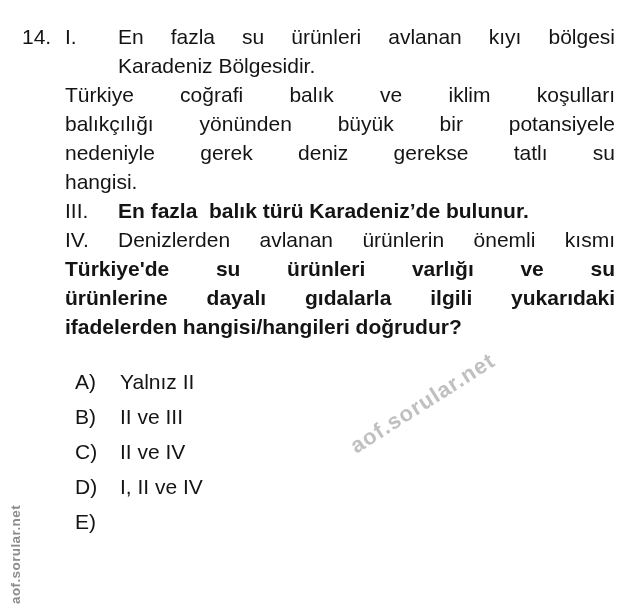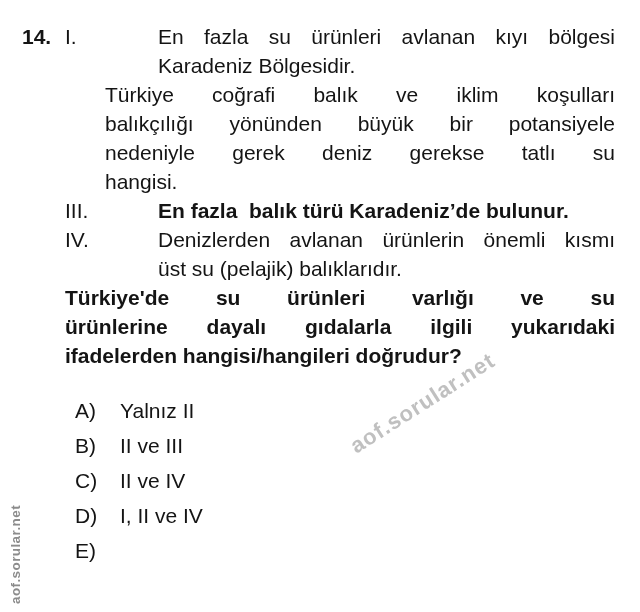--- a/index.html
+++ b/index.html
@@ -11,33 +11,33 @@
     overflow: hidden;
     font-family: "Liberation Sans", sans-serif;
     font-size: 21px;
     line-height: 29px;
     color: #141414;
   }
   .qnum {
     position: absolute;
     left: 22px;
     top: 22px;
-    font-weight: 700;
+    font-weight: 400;
     z-index: 1;
   }
   .content {
     position: absolute;
     left: 65px;
     top: 22px;
     width: 550px;
     z-index: 1;
   }
   .statement { display: flex; }
   .roman { width: 53px; flex: 0 0 53px; }
-  .stext { flex: 1 1 auto; min-width: 0; margin-left: 40px; }
+  .stext { flex: 1 1 auto; min-width: 0; }
   .jline { text-align: justify; text-align-last: justify; }
   .pre { white-space: pre-wrap; font-weight: bold; }
   .stem {
     font-weight: 700;
   }
   .options { margin-top: 23px; margin-left: 10px; }
   .option { display: flex; line-height: 35px; }
   .letter { width: 45px; flex: 0 0 45px; }
   .wm-side {
     position: absolute;
@@ -103,21 +103,20 @@
         <div class="roman">III.</div>
         <div class="stext">
           <div class="pre">En fazla  balık türü Karadeniz’de bulunur.</div>
         </div>
       </div>
 
       <div class="statement">
         <div class="roman">IV.</div>
         <div class="stext">
           <div class="jline">Denizlerden avlanan ürünlerin önemli kısmı</div>
-          <div>üst su (pelajik) balıklarıdır.</div>
         </div>
       </div>
 
     </div>
 
     <div class="stem">
       <div class="jline">Türkiye'de su ürünleri varlığı ve su</div>
       <div class="jline">ürünlerine dayalı gıdalarla ilgili yukarıdaki</div>
       <div>ifadelerden hangisi/hangileri doğrudur?</div>
     </div>

